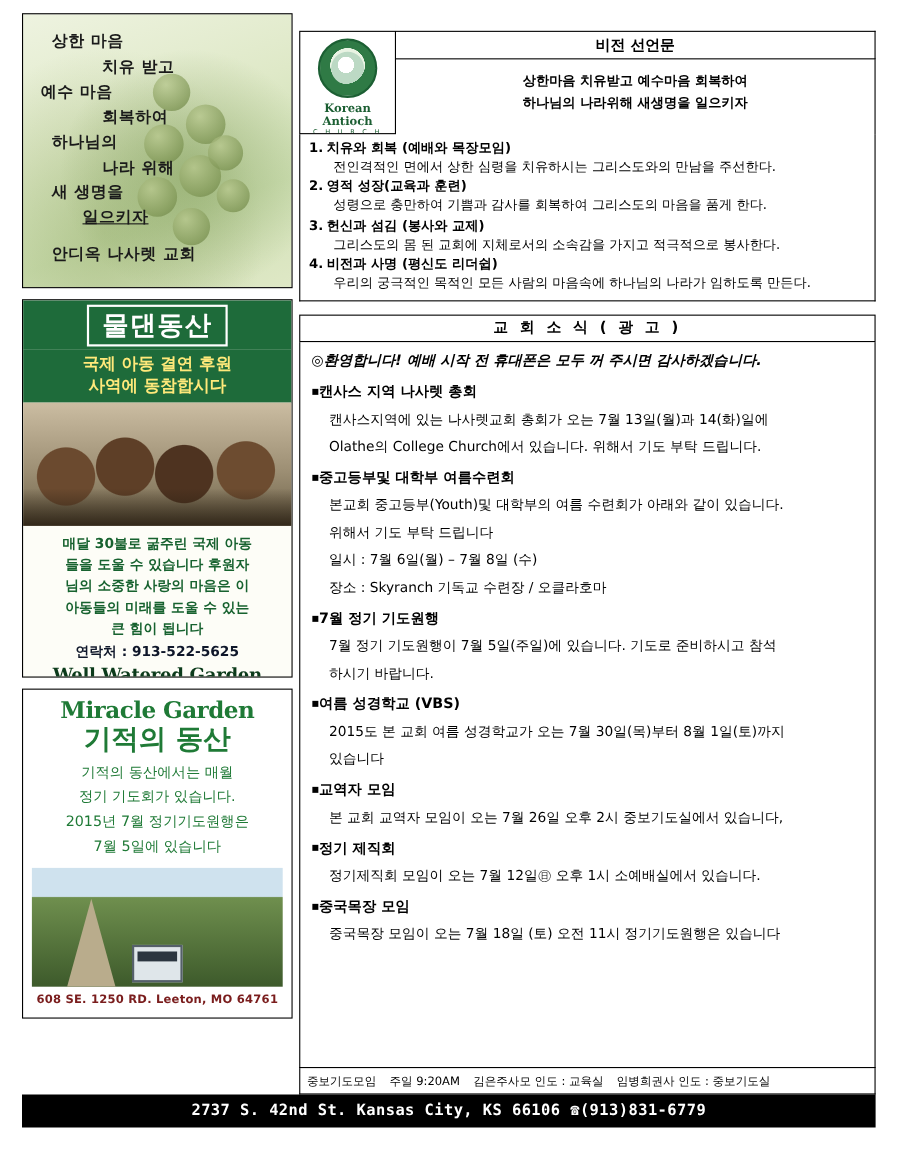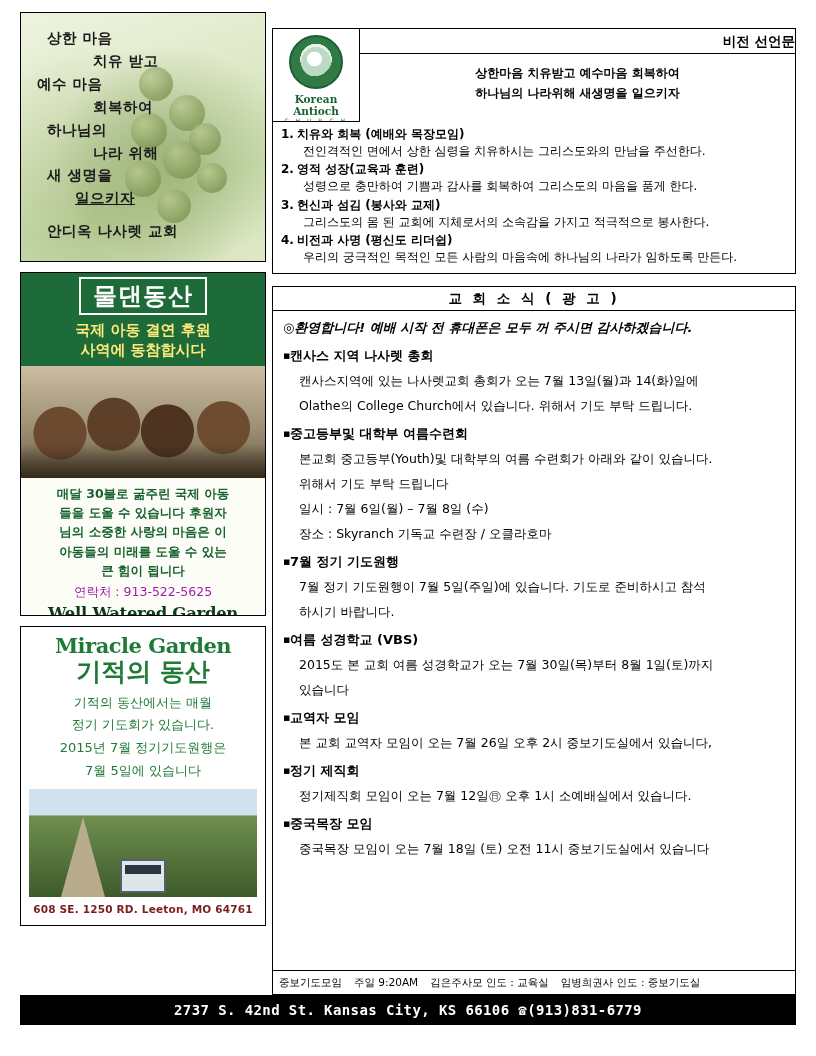--- a/index.html
+++ b/index.html
@@ -124,23 +124,23 @@
   }
   .ad1-body {
     color: #17622f;
     font-size: 12.5px;
     font-weight: bold;
     line-height: 1.55;
     padding: 6px 8px 0 8px;
     text-align: center;
   }
   .ad1-phone {
-    color: #a21caf;
+    color: #0f172a;
     font-size: 12.5px;
-    font-weight: normal;
+    font-weight: bold;
     padding-top: 4px;
   }
   .ad1-logo {
     margin-top: 3px;
     font-family: "DejaVu Serif", serif;
     font-weight: bold;
     font-size: 16.5px;
     color: #0c3b1b;
     letter-spacing: -.3px;
   }
@@ -266,21 +266,21 @@
 
   .vision-head {
     position: absolute;
     left: 88px; top: 0;
     width: 436px;
     border: 1px solid #000;
     border-left: none;
     box-sizing: border-box;
     height: 26px;
     line-height: 24px;
-    text-align: right;
+    text-align: center;
     font-size: 13.5px;
     font-weight: bold;
   }
   .vision-sub {
     position: absolute;
     left: 88px; top: 26px;
     width: 436px;
     height: 68px;
     box-sizing: border-box;
     border-right: 1px solid #000;
@@ -524,21 +524,21 @@
         <div class="news-line">본 교회 교역자 모임이 오는 7월 26일 오후 2시 중보기도실에서 있습니다,</div>
       </div>
 
       <div class="news-item">
         <div class="news-title"><span class="bullet">▪</span><span>정기 제직회</span></div>
         <div class="news-line">정기제직회 모임이 오는 7월 12일㊐ 오후 1시 소예배실에서 있습니다.</div>
       </div>
 
       <div class="news-item">
         <div class="news-title"><span class="bullet">▪</span><span>중국목장 모임</span></div>
-        <div class="news-line">중국목장 모임이 오는 7월 18일 (토) 오전 11시 중보기도실에서 있습니다</div>
+        <div class="news-line">중국목장 모임이 오는 7월 18일 (토) 오전 11시 정기기도원행은 있습니다</div>
       </div>
     </div>
 
     <div class="footer-row">
       <div>중보기도모임</div>
       <div>주일 9:20AM</div>
       <div>김은주사모 인도 : 교육실</div>
       <div>임병희권사 인도 : 중보기도실</div>
     </div>
   </div>

